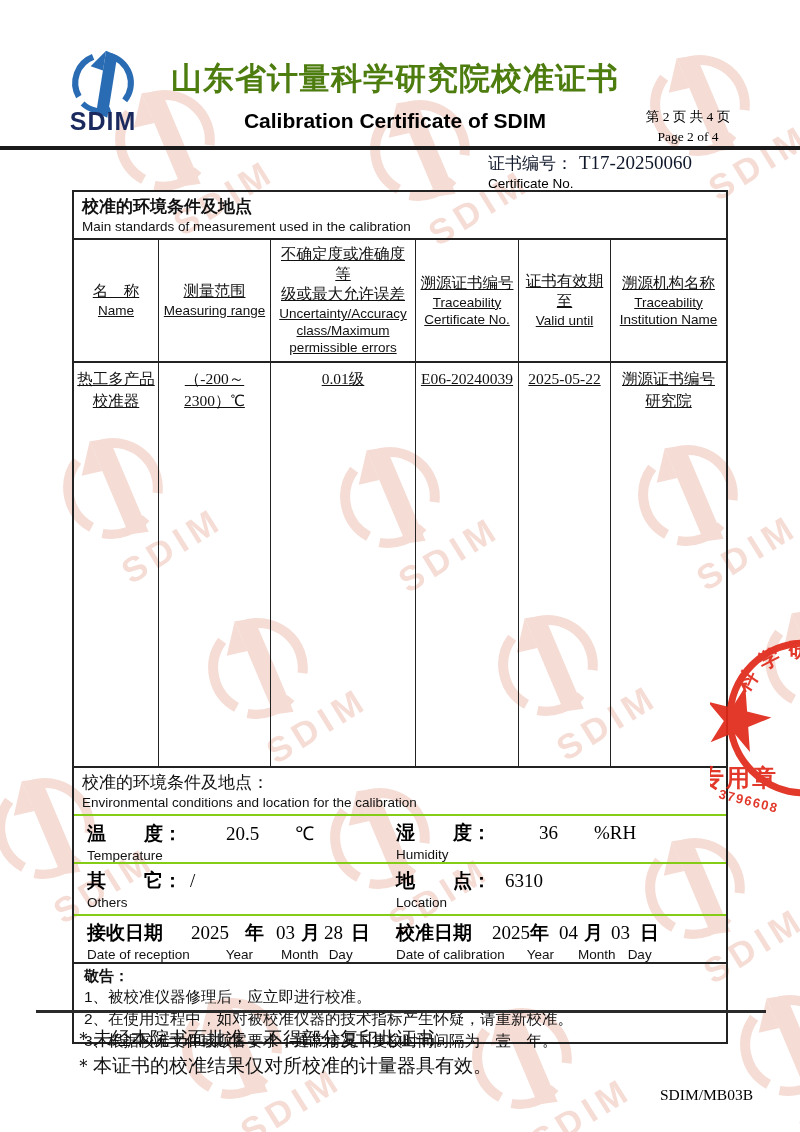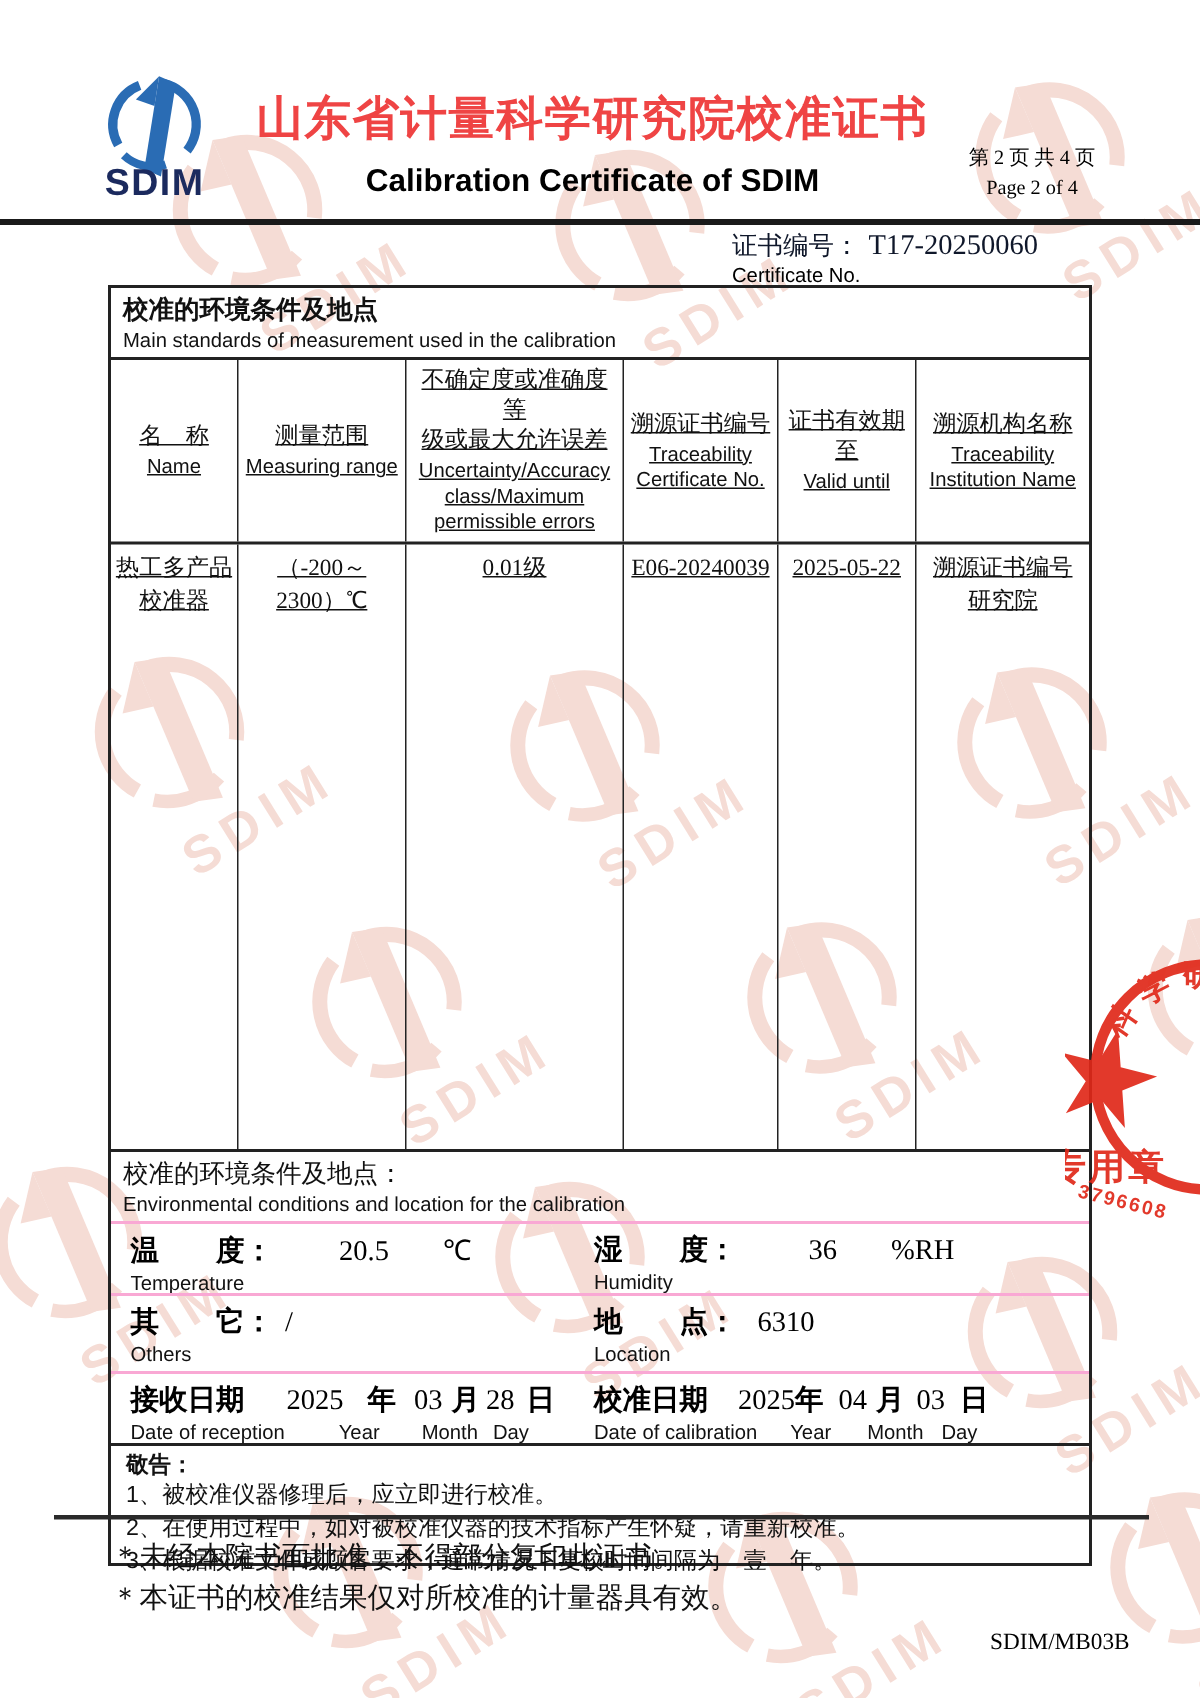--- a/index.html
+++ b/index.html
@@ -7,23 +7,23 @@
   .page {
     position:relative; width:800px; height:1132px; margin:0 auto;
     background:#ffffff; overflow:hidden;
     font-family:"Liberation Sans", sans-serif; color:#111;
   }
   
   .wm-layer { position:absolute; left:0; top:0; z-index:0; pointer-events:none; }
   
   .logo-box { position:absolute; left:58px; top:50px; z-index:2; }
   .header-center { position:absolute; left:150px; top:58px; width:490px; text-align:center; z-index:2; }
-  .title-zh { font-family:"Liberation Serif", serif; font-weight:bold; font-size:31px; letter-spacing:1px; color:#ef4444; }
+  .title-zh { font-family:"Liberation Serif", serif; font-weight:bold; font-size:31px; letter-spacing:1px; color:#4d7c0f; }
   .title-en { font-size:21px; font-weight:bold; margin-top:9px; color:#000; }
-  .page-info { position:absolute; left:638px; top:95px; width:100px; text-align:center; z-index:2;
+  .page-info { position:absolute; left:638px; top:107px; width:100px; text-align:center; z-index:2;
                font-family:"Liberation Serif", serif; font-size:13.5px; line-height:1.45; color:#000; }
   .double-rule { position:absolute; left:0; top:146px; width:800px; height:4px;
                  border-top:2px solid #1a1a1a; border-bottom:2px solid #1a1a1a; z-index:2; }
   .cert-block { position:absolute; left:488px; top:152px; z-index:2; }
   .cert-line1 { font-family:"Liberation Serif", serif; font-size:17px; color:#0f172a; }
   .cert-line1 .cert-no { font-size:19px; margin-left:6px; }
   .cert-line2 { font-size:13.5px; margin-top:1px; color:#000; }
   
   .std-table { position:absolute; left:72px; top:190px; width:656px; z-index:1; border:2px solid #222; background:transparent; }
   .sec-title { padding:3px 8px 4px 8px; }
@@ -33,21 +33,21 @@
   .grid-row > div { border-left:1.5px solid #222; padding:4px 3px; text-align:center;text-decoration:underline; }
   .grid-row > div:first-child { border-left:none; }
   .hdr-row > div { min-height:89px; display:flex; flex-direction:column; justify-content:center; }
   .hdr-row .zh { font-size:15.5px; line-height:1.3; white-space:pre-line; }
   .hdr-row .en { font-size:13.5px; line-height:1.25; margin-top:2px; }
   .data-row > div { height:403px; font-family:"Liberation Serif", serif; font-size:15.5px; line-height:1.4;
                     white-space:pre-line; padding-top:5px; }
   .env-title { border-top:2px solid #222; padding:3px 8px 4px 8px; }
   .env-title .zh { font-size:17px; font-weight:normal; }
   .env-title .en { font-size:13.5px; margin-top:1px; }
-  .kv-row { position:relative; border-top:2px solid #f9a8d4;text-align:center; }
+  .kv-row { position:relative; border-top:2px solid #84cc16;text-align:center; }
   .kv-row.h48 { height:48px; } .kv-row.h52 { height:52px;padding-left:20px; }
   .kv-grp { position:absolute; top:4px; }
   .kv-grp.left { left:13px; } .kv-grp.right { left:322px; }
   .kv-line1 { display:flex; align-items:baseline; font-family:"Liberation Serif", serif; font-size:19px; font-weight:bold; color:#000; }
   .kv-line1 .val { font-weight:normal; }
   .kv-line2 { font-size:13.5px; margin-top:1px; display:flex; }
   .ml4{margin-left:4px}.ml6{margin-left:6px}.ml8{margin-left:8px}.ml10{margin-left:10px}
   .ml12{margin-left:12px}.ml14{margin-left:14px}.ml16{margin-left:16px}.ml20{margin-left:20px}
   .ml22{margin-left:22px}.ml24{margin-left:24px}.ml28{margin-left:28px}.ml36{margin-left:36px}.ml44{margin-left:44px}.ml48{margin-left:48px}
   .notes { border-top:2px solid #222; height:80px; padding:3px 10px; }

